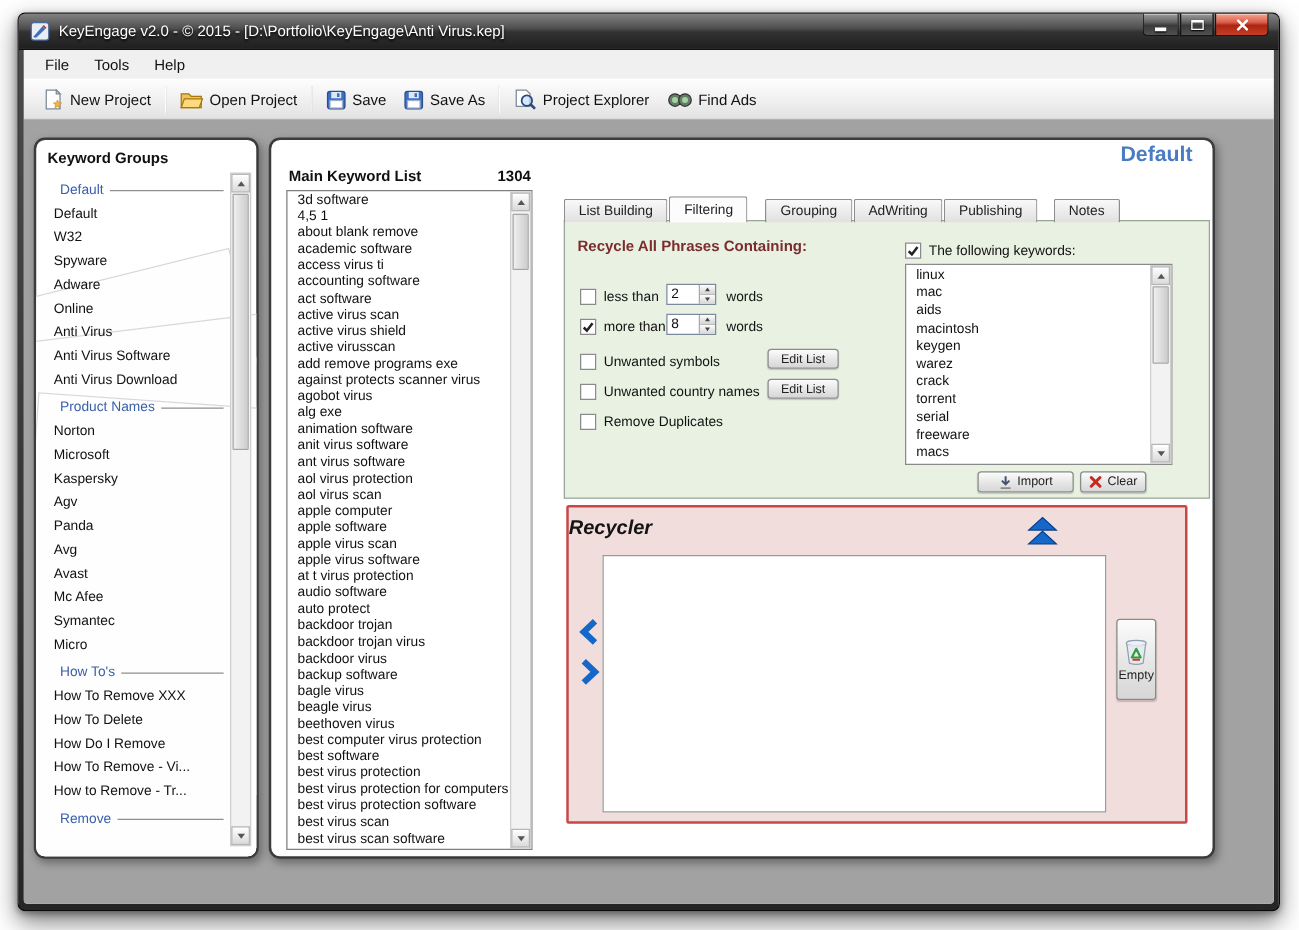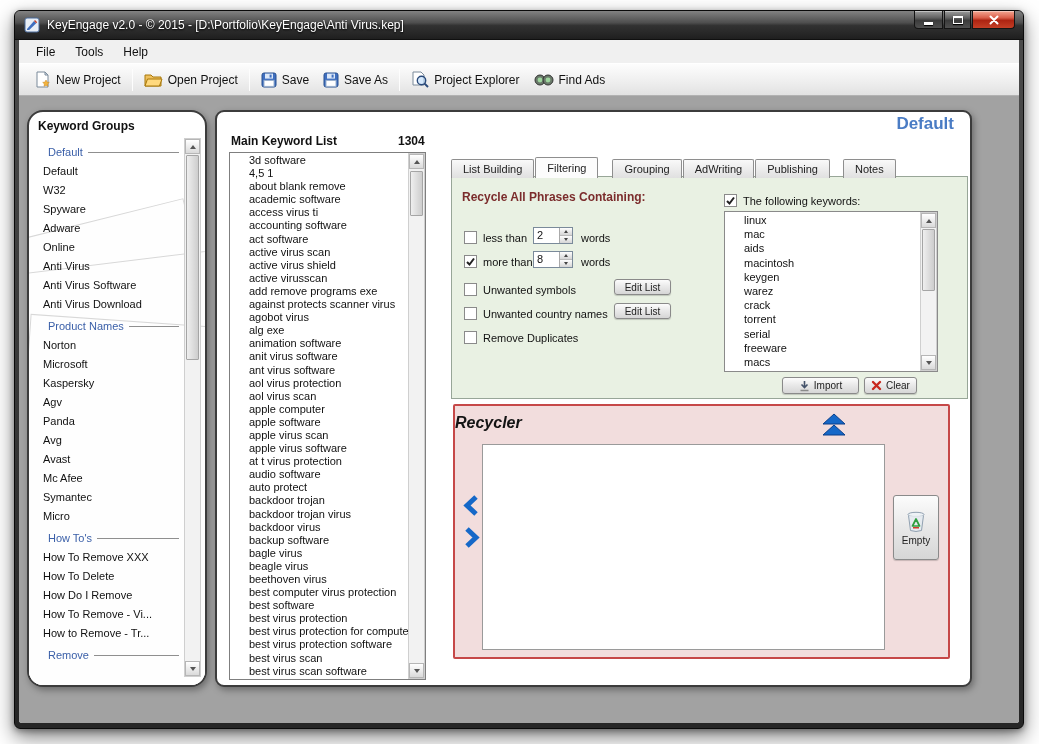--- a/index.html
+++ b/index.html
@@ -37,21 +37,21 @@
   .tbtn{display:flex;align-items:center;gap:5px;padding:3px 7px;font-size:12px;}
   .ticon{display:flex;align-items:center;}
   .tsep{width:1px;height:22px;background:#adadad;border-right:1px solid #fdfdfd;margin:0 4px;}
 
   
   .client{position:relative;flex:1;background:#a2a2a2;}
   .panel{position:absolute;background:#fff;border:2px solid #3c3c3c;border-radius:9px;
     box-shadow:2px 3px 7px rgba(0,0,0,.35);}
 
   
-  .kg-panel{left:8px;top:14px;width:180px;height:577px;overflow:hidden;border-radius:16px;}
+  .kg-panel{left:8px;top:14px;width:180px;height:577px;overflow:hidden;}
   .kg-title{position:absolute;left:9px;top:7px;font-size:12px;font-weight:bold;z-index:3;}
   .paper{position:absolute;background:#fefefe;border:1px solid #d8d8d8;z-index:1;}
   .p1{width:250px;height:430px;left:-40px;top:110px;transform:rotate(-14deg);}
   .p2{width:250px;height:440px;left:-26px;top:150px;transform:rotate(-7deg);}
   .p3{width:250px;height:440px;left:-14px;top:210px;transform:rotate(4deg);}
   .kg-list{position:absolute;left:6px;top:28px;right:26px;bottom:6px;z-index:2;overflow:hidden;}
   .kg-item{height:19px;line-height:19px;font-size:11px;padding-left:8px;white-space:nowrap;}
   .kg-header{height:19px;line-height:19px;font-size:11px;padding-left:13px;color:#3a5fa8;
     display:flex;align-items:center;margin-top:3px;white-space:nowrap;}
   .kg-header .hline{flex:1;height:1px;background:#8f8f8f;margin-left:5px;}
@@ -67,21 +67,21 @@
     border:1px solid #a5a5a5;border-radius:1px;}
   .kg-scroll{top:26px;right:4px;bottom:8px;}
   .kg-scroll .vs-thumb{top:16px;height:205px;}
 
   
   .main-panel{left:196px;top:14px;width:757px;height:577px;}
   .mkl-title{position:absolute;left:14px;top:22px;font-size:12px;font-weight:bold;}
   .mkl-count{position:absolute;left:181px;top:22px;font-size:12px;font-weight:bold;}
   .main-listbox{position:absolute;left:12px;top:40px;width:197px;height:528px;background:#fff;border:1px solid #7f7f7f;}
   .ml-items{position:absolute;left:1px;top:1px;right:17px;bottom:1px;overflow:hidden;}
-  .lb-item{font-size:11px;line-height:13.1px;padding:0 2px 0 18px;white-space:nowrap;}
+  .lb-item{font-size:11px;line-height:13.1px;padding:0 2px 0 7px;white-space:nowrap;}
   .ml-scroll{top:0;right:0;bottom:0;}
   .ml-scroll .vs-thumb{top:17px;height:45px;}
   .page-title{position:absolute;top:2px;right:16px;font-size:17px;font-weight:bold;color:#4a7cc4;}
 
   
   .tabs{position:absolute;left:234px;top:45px;display:flex;align-items:flex-end;z-index:3;}
   .tab{height:19px;line-height:18px;padding:0 11px;font-size:11px;color:#222;
     background:linear-gradient(#f9f9f9,#e0e0e0);border:1px solid #8e8e8e;border-bottom:none;
     border-radius:2px 2px 0 0;margin-right:1px;}
   .tab.active{background:#fcfcfc;height:21px;line-height:20px;z-index:4;}
@@ -126,21 +126,21 @@
 
   
   .recycler{position:absolute;left:236px;top:292px;width:497px;height:255px;background:#f2dddd;
     border:2px solid #c64848;border-radius:2px;}
   .rc-title{position:absolute;top:8px;left:0;right:70px;text-align:left;font-size:16px;
     font-style:italic;font-weight:bold;color:#141414;}
   .rc-upicon{position:absolute;left:366px;top:7px;}
   .rc-left{position:absolute;left:8px;top:88px;}
   .rc-right{position:absolute;left:8px;top:120px;}
   .rc-listbox{position:absolute;left:27px;top:38px;width:403px;height:206px;background:#fff;border:1px solid #9a9a9a;}
-  .empty-btn{position:absolute;left:438px;top:89px;width:46px;height:65px;flex-direction:column;gap:2px;
+  .empty-btn{position:absolute;left:438px;top:89px;width:32px;height:65px;flex-direction:column;gap:2px;
     font-size:10px;border-radius:3px;}
 </style>
 </head>
 <body>
 
 <div class="window">
   <div class="titlebar">
     <span class="app-icon">
       <svg width="16" height="16" viewBox="0 0 16 16">
         <rect x="1" y="1" width="14" height="14" rx="2" fill="#e8eef6" stroke="#4a6a9a"></rect>

